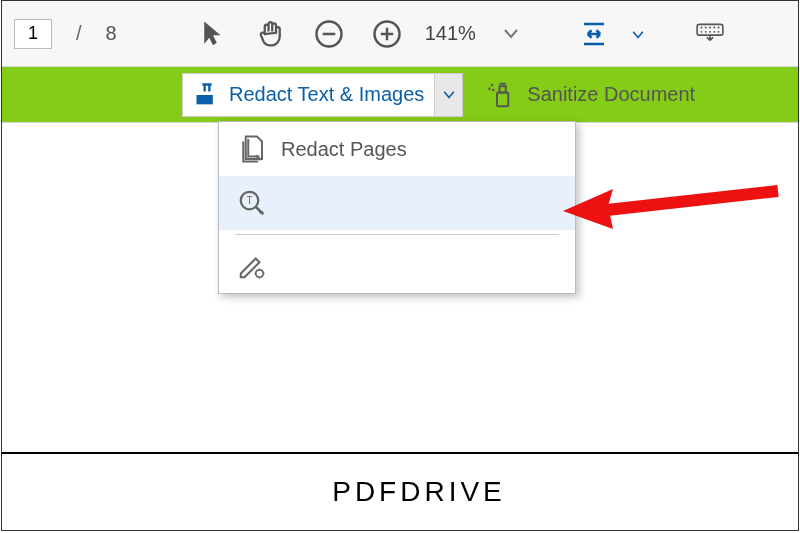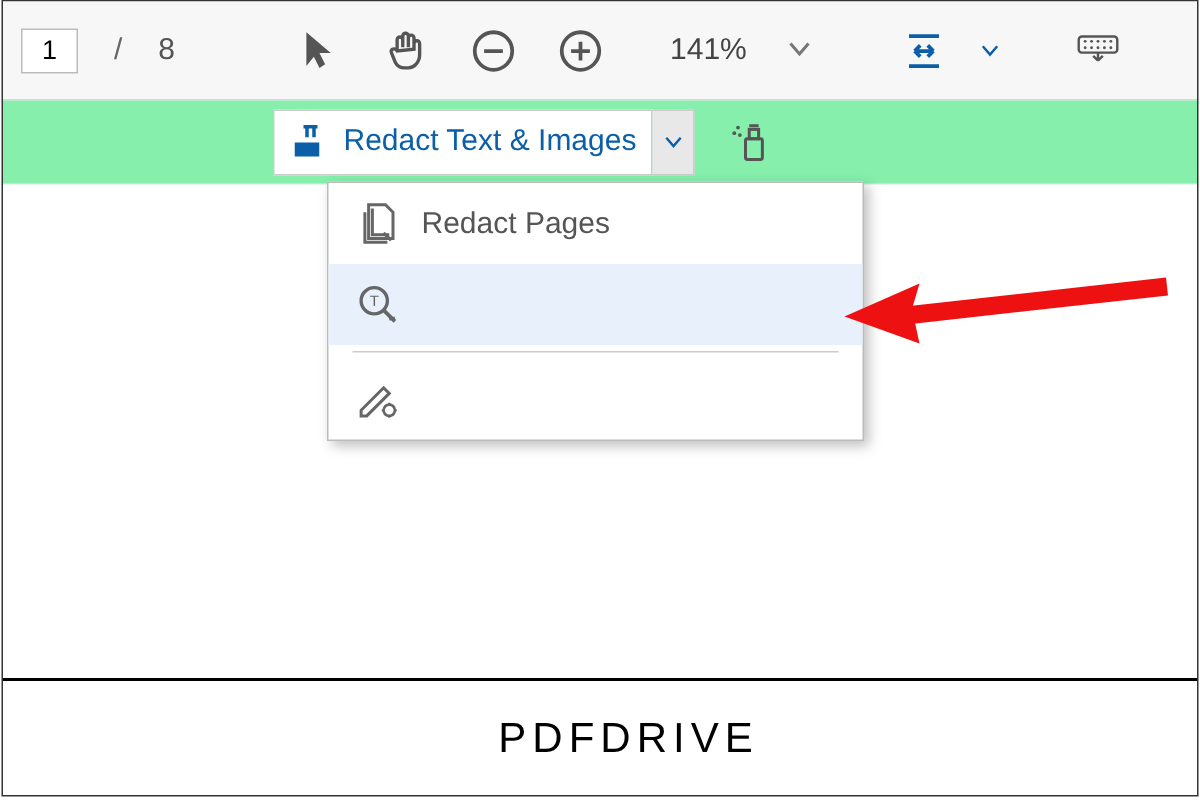--- a/index.html
+++ b/index.html
@@ -9,24 +9,24 @@
     
     .toolbar { height: 66px; background: #f7f7f7; border-bottom: 1px solid #d8d8d8; display: flex; align-items: center; padding: 0 12px; gap: 18px; }
     
     .page-input { width: 38px; height: 30px; border: 1px solid #bbb; text-align: center; font-size: 18px; background: #fff; }
     .page-sep { margin: 0 6px; color: #666; font-size: 20px; }
     .page-total { font-size: 20px; color: #555; }
     
     .tool-btn { width: 40px; height: 40px; display: flex; align-items: center; justify-content: center; cursor: pointer; }
     .tool-btn svg { width: 30px; height: 30px; }
     
-    .zoom-level { font-size: 20px; color: #444; margin-left: 22px; }
+    .zoom-level { font-size: 20px; color: #444; margin-left: 0; }
     .zoom-caret { margin-left: 10px; }
     
-    .secondary-bar { height: 56px; background: #86efac; border-bottom: 1px solid #d8d8d8; display: flex; align-items: center; padding-left: 180px; position: relative; }
+    .secondary-bar { height: 56px; background: #84cc16; border-bottom: 1px solid #d8d8d8; display: flex; align-items: center; padding-left: 180px; position: relative; }
     
     .redact-btn { display: flex; align-items: center; height: 44px; padding: 0 10px; background: #fff; border: 1px solid #ccc; cursor: pointer; gap: 8px; }
     .redact-btn .label { color: #0b5fa8; font-size: 20px; }
     .redact-caret { width: 28px; height: 44px; background: #e8e8e8; border: 1px solid #ccc; border-left: none; display: flex; align-items: center; justify-content: center; cursor: pointer; }
     
     .sanitize-btn { display: flex; align-items: center; gap: 10px; margin-left: 24px; cursor: pointer; }
     .sanitize-btn .label { font-size: 20px; color: #555; }
     
     .dropdown { position: absolute; left: 216px; top: 120px; width: 358px; background: #fff; border: 1px solid #bbb; box-shadow: 3px 3px 8px rgba(0,0,0,0.25); z-index: 10; }
     .dropdown-item { height: 54px; display: flex; align-items: center; gap: 14px; padding: 0 18px; cursor: pointer; font-size: 20px; color: #555; }
@@ -137,20 +137,21 @@
 
     <div class="sanitize-btn">
       <svg width="30" height="30" viewBox="0 0 24 24">
         <rect x="8" y="10" width="9" height="11" rx="1" fill="none" stroke="#555" stroke-width="1.6"></rect>
         <rect x="10" y="5" width="5" height="5" fill="none" stroke="#555" stroke-width="1.6"></rect>
         <path d="M10 3 h5" stroke="#555" stroke-width="1.6"></path>
         <circle cx="4" cy="4" r="1" fill="#555"></circle>
           <circle cx="2" cy="7" r="1" fill="#555"></circle>
           <circle cx="5" cy="8" r="1" fill="#555"></circle>
       </svg>
+      <span class="label">Sanitize Document</span>
     </div>
   </div>
 
   <div class="doc-area"></div>
 
   <div class="dropdown">
     <div class="dropdown-item">
       <svg viewBox="0 0 24 24">
         <path d="M7 2 h9 l4 4 v14 H7 Z M9 4 v14 h9 M5 6 v16 h12" fill="none" stroke="#666" stroke-width="1.6"></path>
         <path d="M15 17 l4 4" stroke="#666" stroke-width="1.6"></path>

